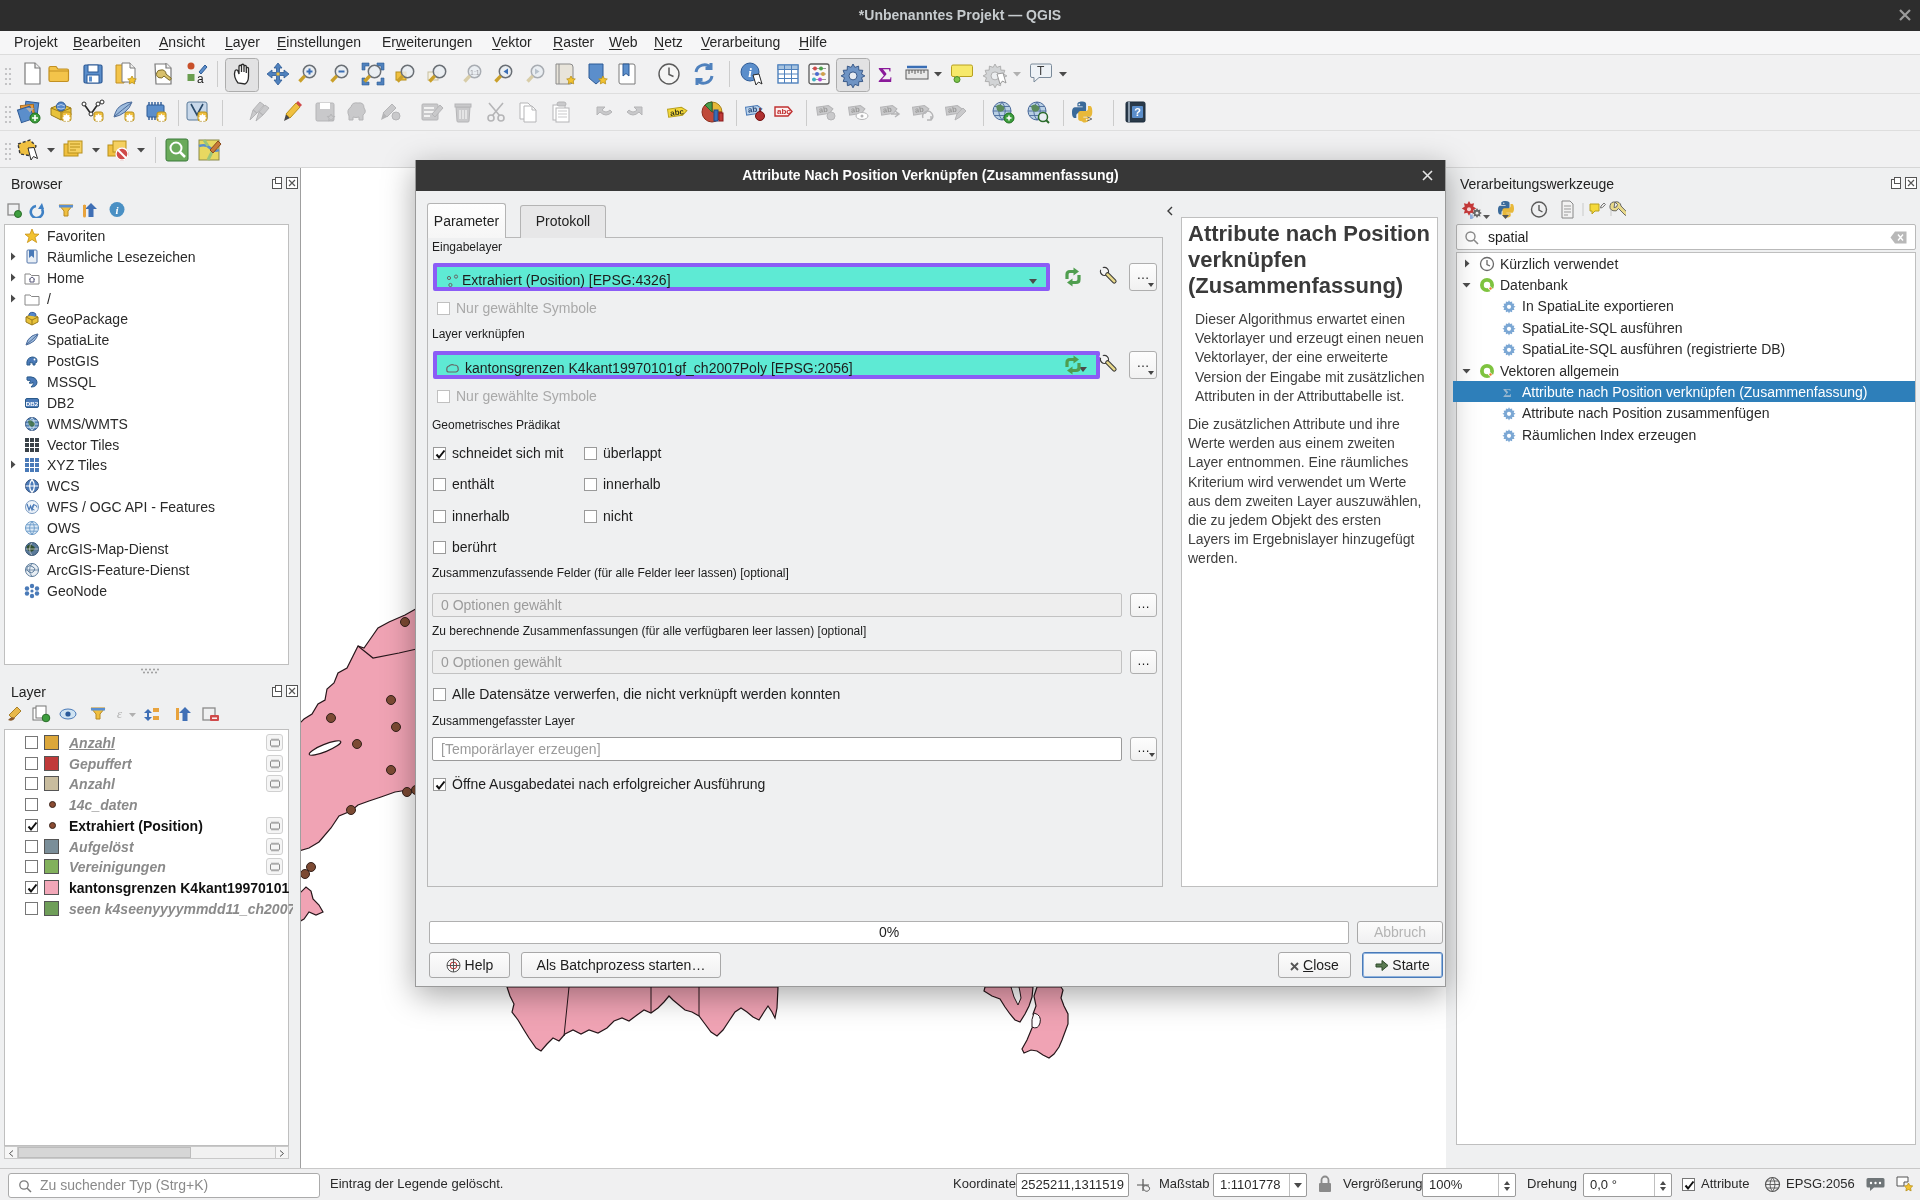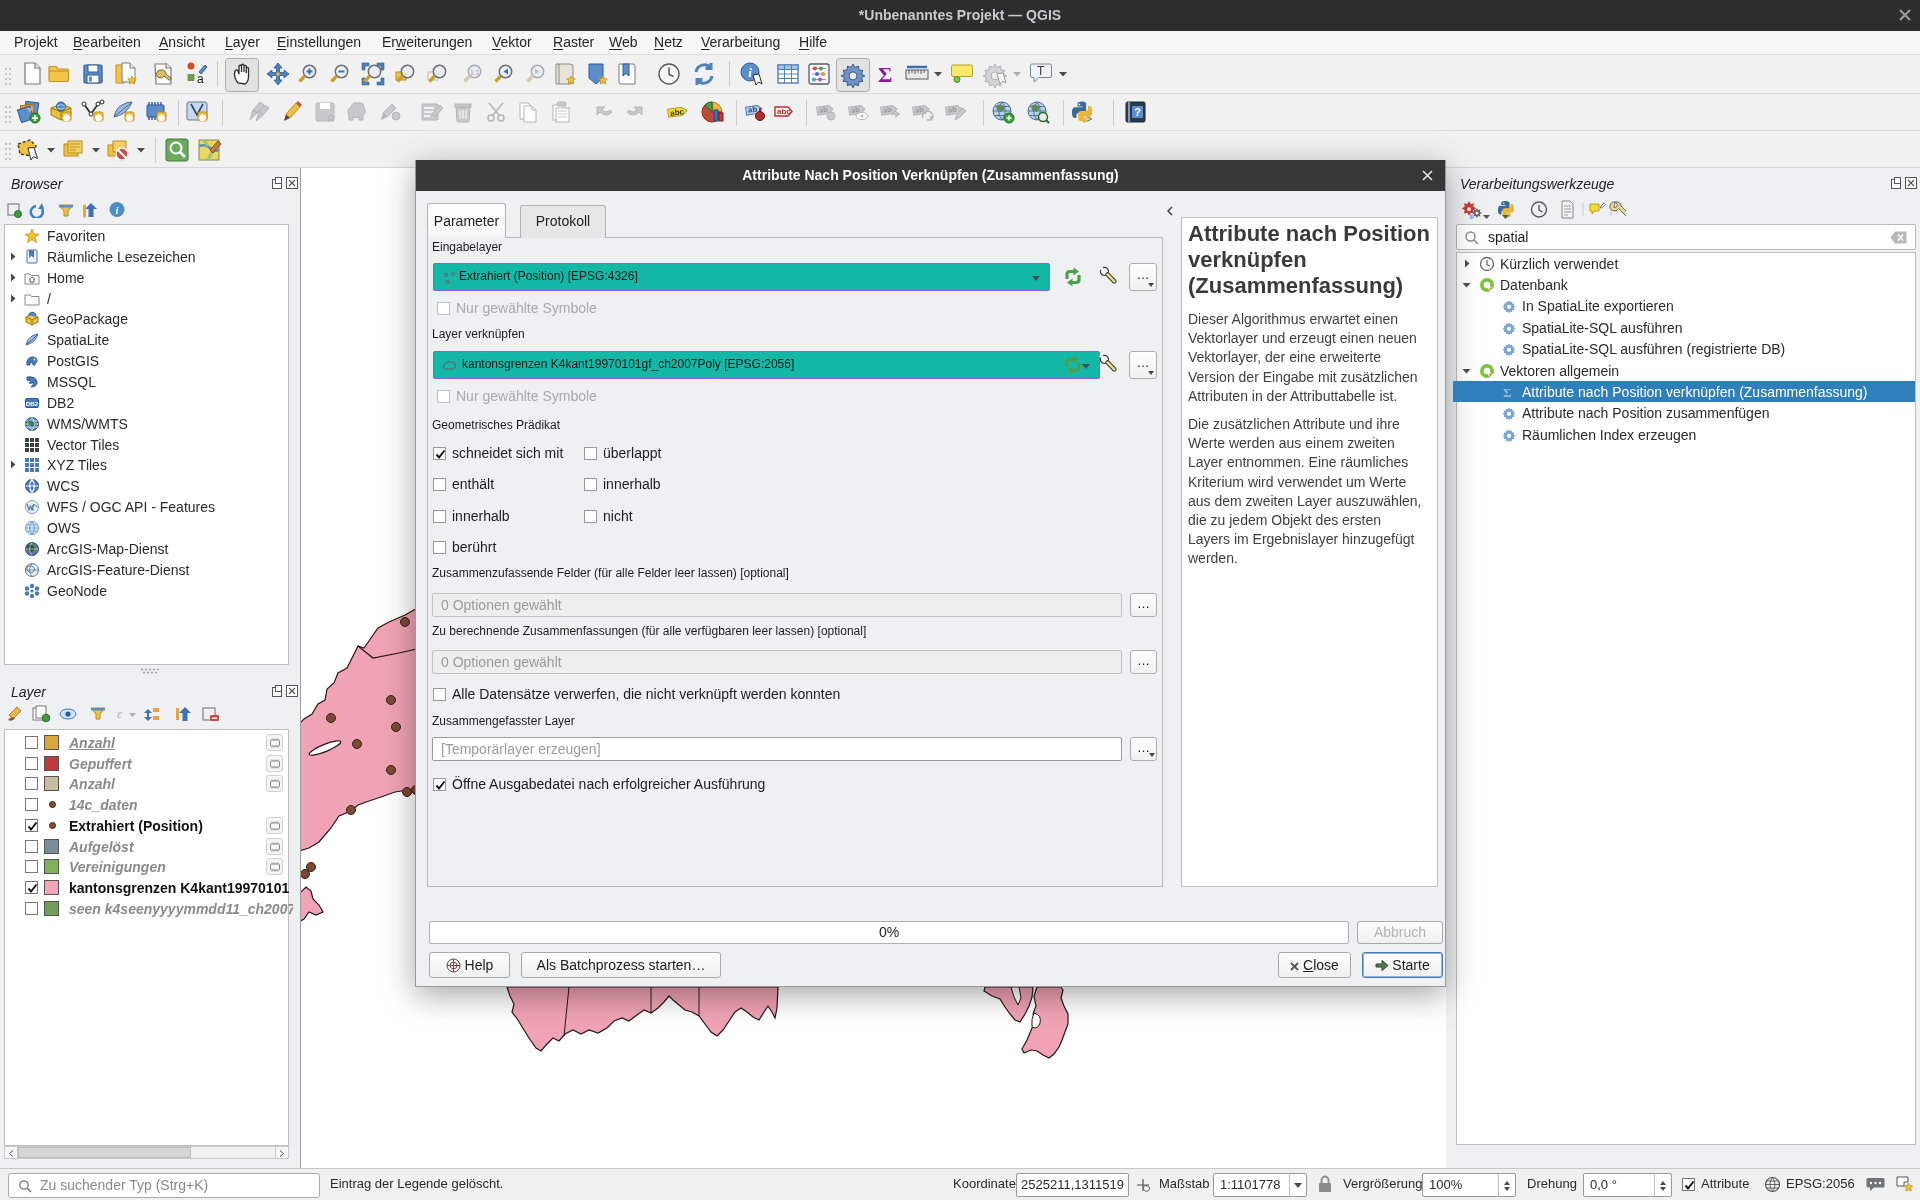--- a/index.html
+++ b/index.html
@@ -7,31 +7,31 @@
 #titlebar{left:0;top:0;width:1920px;height:31px;background:#2d2d2d}
 #titlebar .t{width:100%;text-align:center;line-height:31px;font-size:14px;font-weight:bold;color:#c6cbce}
 #titlebar .x{right:9px;top:9px;width:12px;height:12px}
 #menubar{left:0;top:31px;width:1920px;height:24px;background:#f6f6f7;border-bottom:1px solid #dcdcdc}
 #menubar span{position:absolute;top:3px;font-size:14px;color:#252525}
 #menubar u{text-decoration:underline;text-underline-offset:2px}
 .tbrow{left:0;width:1920px;background:#f1f1f2}
 #tb1{top:55px;height:39px;border-bottom:1px solid #dedede}
 #tb2{top:94px;height:37px;border-bottom:1px solid #dedede}
 #tb3{top:131px;height:37px;border-bottom:1px solid #d6d6d6}
-.panel-title{font-size:14px;color:#222;font-style:italic;}
+.panel-title{font-size:14px;color:#222;}
 .whitebox{background:#fff;border:1px solid #bfbfbf}
 .trow{position:absolute;left:0;height:21px;font-size:14px;color:#2a2a2a;white-space:nowrap}
 #map{left:300px;top:168px;width:1146px;height:1000px;background:#fff;border-left:1px solid #9f9f9f}
 #rightpanel{left:1452px;top:168px;width:468px;height:1000px;background:#eff0f1}
 #statusbar{left:0;top:1168px;width:1920px;height:32px;background:#f0f0f1;border-top:1px solid #c8c8c8;font-size:13px;color:#2a2a2a}
 #dialog{left:415px;top:160px;width:1031px;height:827px;background:#eff0f1;box-shadow:0 8px 30px rgba(0,0,0,.35);border:1px solid #9a9a9a;border-top:none}
 #dlgtitle{left:0;top:0;width:100%;height:31px;background:#373737}
 #dlgtitle .t{width:100%;text-align:center;line-height:31px;font-size:14px;font-weight:bold;color:#fdfdfd}
 .tab{position:absolute;font-size:14px;color:#222;text-align:center;border:1px solid #b4b4b4;border-bottom:none;border-radius:3px 3px 0 0}
-.combo{position:absolute;background:#14b8a6;border:1px solid #8b5cf6;border-radius:2px;font-size:12px;color:#1d1d1d}
+.combo{position:absolute;background:#5eead4;border:4px solid #8b5cf6;border-radius:2px;font-size:14px;color:#1d1d1d}
 .combo .arr{position:absolute;right:9px;top:12px;width:0;height:0;border:4px solid transparent;border-top:5px solid #4a4a4a}
 .cb{position:absolute;width:13px;height:13px;background:#fff;border:1px solid #9a9a9a}
 .cb.dis{border-color:#c0c0c0}
 .cb.c svg{position:absolute;left:0px;top:0px}
 .cblabel{position:absolute;font-size:14px;color:#1d1d1d;white-space:nowrap}
 .lbl{position:absolute;font-size:12px;color:#1d1d1d;white-space:nowrap}
 .field{position:absolute;border-radius:2px;font-size:14px}
 .dots-btn{position:absolute;background:linear-gradient(#fdfdfd,#f1f1f1);border:1px solid #aeaeae;border-radius:3px;color:#1d1d1d;font-size:13px;text-align:center}
 .btn{position:absolute;background:linear-gradient(#fcfcfc,#f0f0f1);border:1px solid #a8a8a8;border-radius:3px;font-size:14px;color:#1d1d1d;text-align:center}
 .scrollbar-h{position:absolute;background:#f1f1f1;border:1px solid #c9c9c9}
@@ -986,21 +986,21 @@
       </svg>
     </div>
 
 <div class="tab" style="left:11px;top:43px;width:79px;height:35px;background:linear-gradient(#fefefe,#f6f6f6);line-height:34px;z-index:3">Parameter</div>
 <div class="tab" style="left:104px;top:45px;width:86px;height:33px;background:#e7e7e8;line-height:31px;z-index:1">Protokoll</div>
 
 <div class="abs" style="left:11px;top:77px;width:736px;height:650px;border:1px solid #b9b9b9;background:#eff0f1"></div>
 
 <div class="abs whitebox" id="desc" style="left:765px;top:57px;width:257px;height:670px;overflow:hidden">
 <div style="padding:3px 6px 0 6px;font-size:22px;line-height:26px;font-weight:bold;color:#3a3a3a">Attribute nach Position<br>verknüpfen<br>(Zusammenfassung)</div>
-<div style="padding:11px 6px 0 6px;font-size:14px;line-height:19.2px;color:#3e3e3e">Dieser Algorithmus erwartet einen<br>Vektorlayer und erzeugt einen neuen<br>Vektorlayer, der eine erweiterte<br>Version der Eingabe mit zusätzlichen<br>Attributen in der Attributtabelle ist.</div>
+<div style="padding:11px 6px 0 13px;font-size:14px;line-height:19.2px;color:#3e3e3e">Dieser Algorithmus erwartet einen<br>Vektorlayer und erzeugt einen neuen<br>Vektorlayer, der eine erweiterte<br>Version der Eingabe mit zusätzlichen<br>Attributen in der Attributtabelle ist.</div>
 <div style="padding:9px 6px 0 6px;font-size:14px;line-height:19.2px;color:#3e3e3e">Die zusätzlichen Attribute und ihre<br>Werte werden aus einem zweiten<br>Layer entnommen. Eine räumliches<br>Kriterium wird verwendet um Werte<br>aus dem zweiten Layer auszuwählen,<br>die zu jedem Objekt des ersten<br>Layers im Ergebnislayer hinzugefügt<br>werden.</div>
 </div>
 <svg class="abs" style="left:750px;top:46px" width="8" height="10" viewBox="0 0 8 10">
       <path d="M6 1 L2 5 L6 9" stroke="#3a3a3a" stroke-width="1.4" fill="none"></path>
     </svg>
 
 <div class="lbl" style="left:16px;top:80px">Eingabelayer</div>
 <div class="combo" style="left:17px;top:103px;width:617px;height:28px">
   <svg class="abs" style="left:9px;top:7px" width="14" height="14" viewBox="0 0 14 14">
         <circle cx="3" cy="4" r="1.6" fill="none" stroke="#666"></circle>

